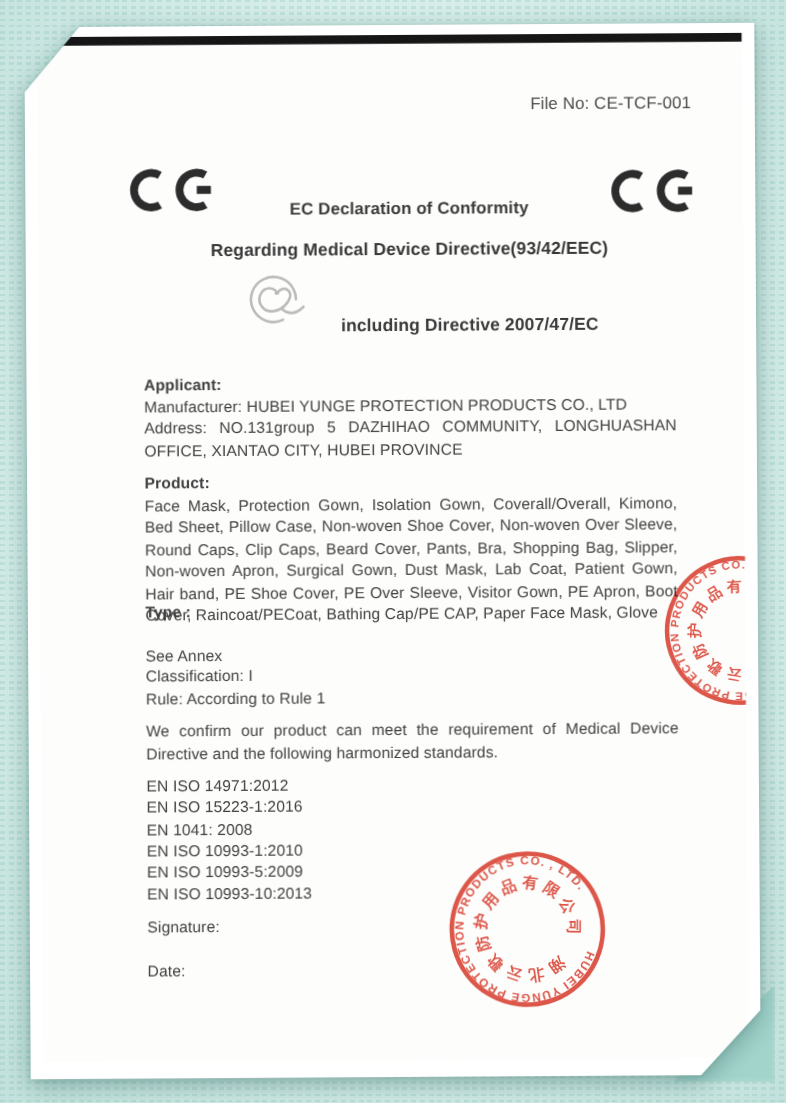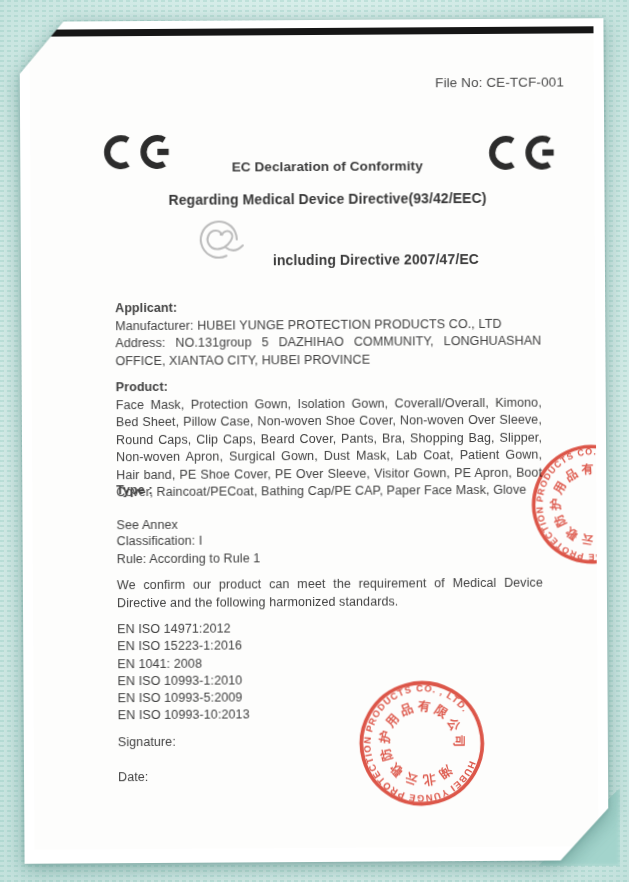--- a/index.html
+++ b/index.html
@@ -34,21 +34,21 @@
   .scan{
     position:absolute; left:10px; top:8px; right:10px; bottom:14px;
     background:#fdfdfc; overflow:hidden;
     color:var(--ink); font-size:12.5px; line-height:17.5px;
     letter-spacing:0.1px;
   }
   .scan-bar{
     position:absolute; left:0; top:0; right:0; height:7px; background:var(--bar);
   }
   .file-no{
-    position:absolute; top:47px; right:30px; font-size:13.5px; color:#4a4a4a;
+    position:absolute; top:47px; right:41px; font-size:13.5px; color:#4a4a4a;
   }
   .ce{ position:absolute; width:74px; height:58px; }
   .ce.left{ left:72px; top:94px; }
   .ce.right{ left:457px; top:97px; }
   .col{ position:absolute; left:84px; width:426px; }
   .center{ text-align:center; }
   .bold{ font-weight:bold; }
   .justify{ text-align:justify; }
   .title-main{ top:130px; font-size:13.5px; font-weight:bold; color:#3b3b3b; }
   .title-sub{ top:163px; font-size:14px; font-weight:bold; color:#383838; }

